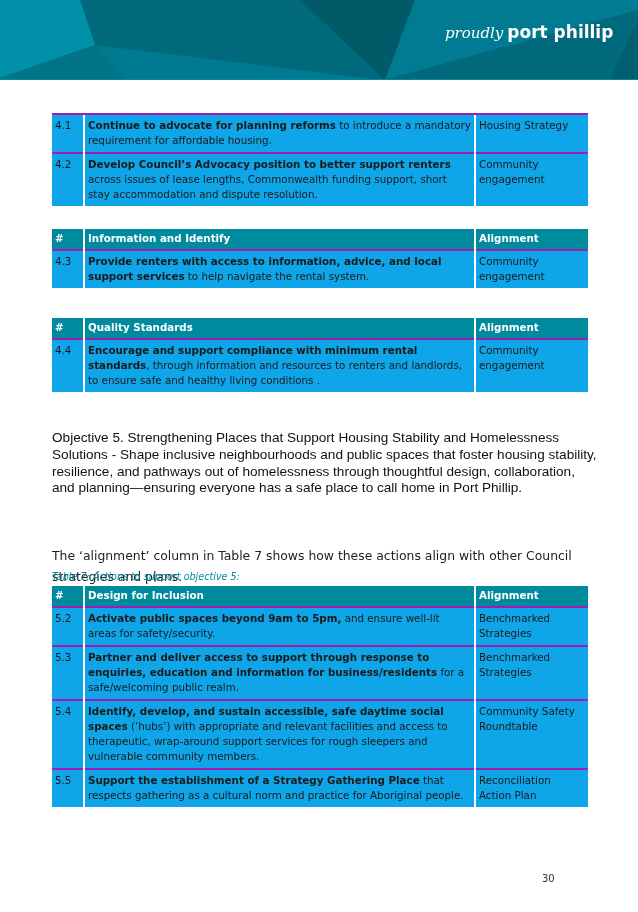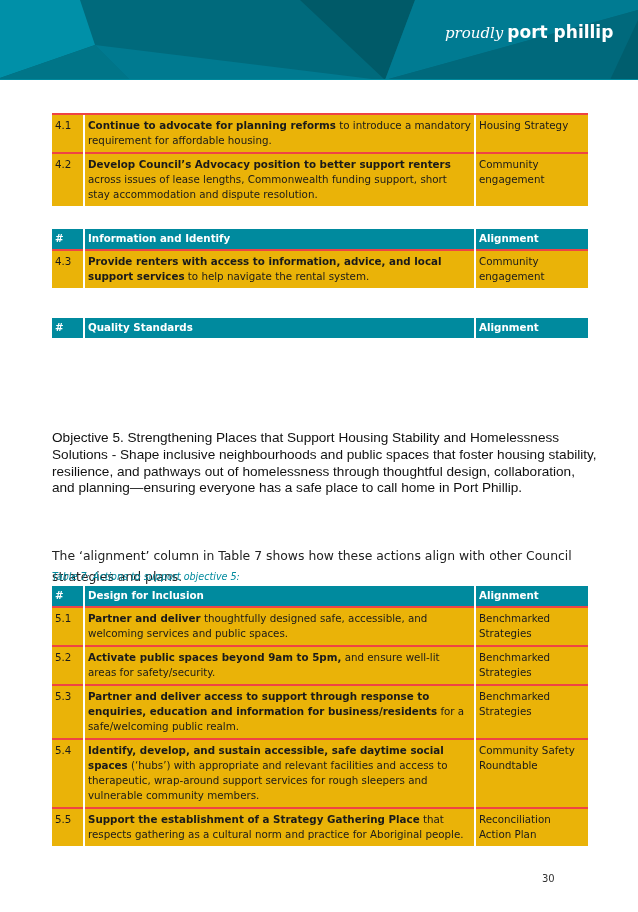--- a/index.html
+++ b/index.html
@@ -5,21 +5,21 @@
   html, body { margin:0; padding:0; }
   body { width:638px; height:912px; background:#ffffff; position:relative; overflow:hidden;
          font-family:"DejaVu Sans", sans-serif; color:#1a1a1a; }
   .banner { position:absolute; left:0; top:0; width:638px; height:80px; overflow:hidden; background:#15803d; }
   .banner svg { position:absolute; left:0; top:0; }
   .brand { position:absolute; left:445px; top:22px; color:#fff; font-size:17px; white-space:nowrap; }
   .brand .script { font-family:"DejaVu Serif", serif; font-style:italic; font-size:15px; margin-right:4px; }
   .brand .bold { font-weight:bold; }
   table.act { position:absolute; left:52px; width:536px; border-collapse:collapse; font-size:10.3px; line-height:15px; }
   table.act td, table.act th { vertical-align:top; padding:3px 3px 4px 3px; text-align:left; }
-  table.act tr.row td { background:#eab308; border-top:2px solid #ef4444;margin-top:40px; }
+  table.act tr.row td { background:#0ea5e9; border-top:2px solid #a21caf;margin-top:40px; }
   table.act tr.row td + td { border-left:2px solid #fff; }
   table.act th { background:#008a9e; color:#fff; font-weight:bold; padding:2px 3px 3px 3px; }
   table.act th + th { border-left:2px solid #fff; }
   .c1 { width:25px; } .c3 { width:106px; }
   b { font-weight:bold; }
   .objective { position:absolute; left:52px; top:430px; width:545px; font-family:"Liberation Sans", sans-serif;
                font-weight:normal; font-size:13.6px; line-height:16.8px; color:#111; }
   .intro { position:absolute; left:52px; top:521px; width:545px; font-size:12.4px; line-height:21px; color:#222;margin-top:24px; }
   .caption { position:absolute; left:52px; top:571px; font-size:9.6px; font-style:italic; color:#008a9e; }
   .pagenum { position:absolute; left:542px; top:873px; font-size:10px; color:#333; }
@@ -74,38 +74,38 @@
 </tbody>
   </table>
 
 <table class="act" style="top:318px;">
   <tbody>
       <tr>
     <th class="c1">#</th>
     <th>Quality Standards</th>
     <th class="c3">Alignment</th>
   </tr>
+  <tr class="row">
+    <td class="c1">4.4</td>
+    <td><b>Encourage and support compliance with minimum rental standards</b><span>, through information and resources to renters and landlords, to ensure safe and healthy living conditions .</span></td>
+    <td class="c3">Community engagement</td>
+  </tr>
 </tbody>
   </table>
 
 <div class="objective">Objective 5. Strengthening Places that Support Housing Stability and Homelessness Solutions - Shape inclusive neighbourhoods and public spaces that foster housing stability, resilience, and pathways out of homelessness through thoughtful design, collaboration, and planning—ensuring everyone has a safe place to call home in Port Phillip.</div>
 <div class="intro">The ‘alignment’ column in Table 7 shows how these actions align with other Council strategies and plans.</div>
 <div class="caption">Table 7: Actions to support objective 5:</div>
 
 <table class="act" style="top:586px;">
   <tbody>
       <tr>
     <th class="c1">#</th>
     <th>Design for Inclusion</th>
     <th class="c3">Alignment</th>
-  </tr>
-  <tr class="row">
-    <td class="c1">5.1</td>
-    <td><b>Partner and deliver</b><span> thoughtfully designed safe, accessible, and welcoming services and public spaces.</span></td>
-    <td class="c3">Benchmarked Strategies</td>
   </tr>
   <tr class="row">
     <td class="c1">5.2</td>
     <td><b>Activate public spaces beyond 9am to 5pm,</b><span> and ensure well-lit areas for safety/security.</span></td>
     <td class="c3">Benchmarked Strategies</td>
   </tr>
   <tr class="row">
     <td class="c1">5.3</td>
     <td><b>Partner and deliver access to support through response to enquiries, education and information for business/residents</b><span> for a safe/welcoming public realm.</span></td>
     <td class="c3">Benchmarked Strategies</td>

